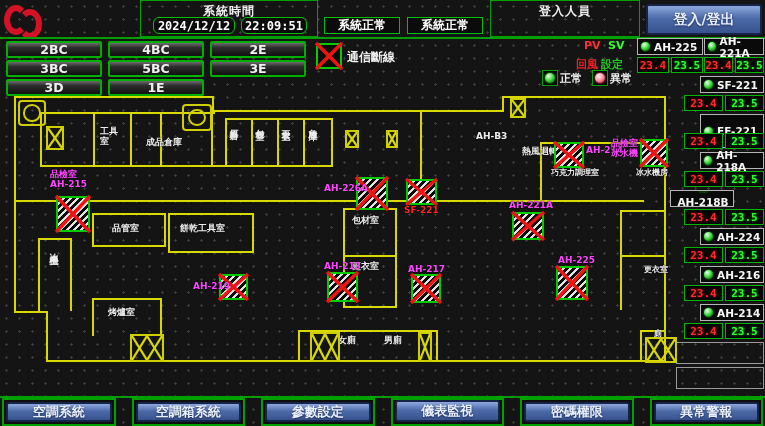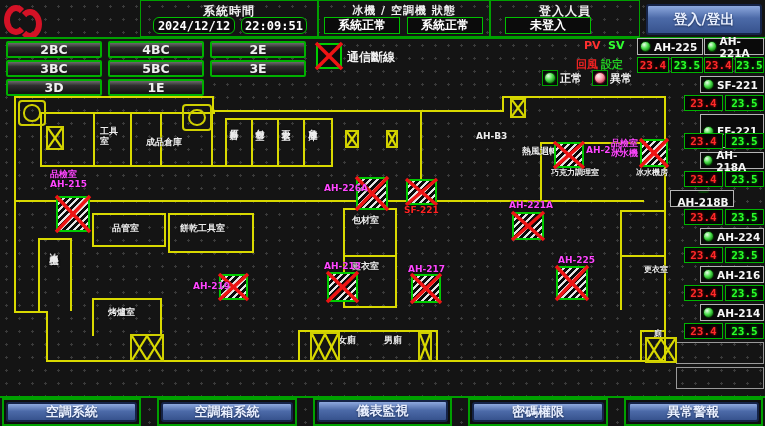--- a/index.html
+++ b/index.html
@@ -83,30 +83,26 @@
         <div class="swoosh s2"></div>
     </div>
   </div>
 
   <div class="sec" style="left:140px;top:0;width:178px;height:37px;">
     <div class="sec-label">系統時間</div>
   </div>
   <div class="valbox mono" style="left:153px;top:17px;width:82px;height:17px;">2024/12/12</div>
   <div class="valbox mono" style="left:241px;top:17px;width:66px;height:17px;">22:09:51</div>
 
-  <div class="sec" style="left:318px;top:0;width:172px;height:37px;">
-    <div class="sec-label" style="font-size:11px;">冰機 / 空調機 狀態</div>
-  </div>
   <div class="valbox" style="left:324px;top:17px;width:76px;height:17px;">系統正常</div>
   <div class="valbox" style="left:407px;top:17px;width:76px;height:17px;">系統正常</div>
 
   <div class="sec" style="left:490px;top:0;width:150px;height:37px;">
     <div class="sec-label">登入人員</div>
   </div>
-  <div class="valbox" style="left:505px;top:17px;width:86px;height:17px;">未登入</div>
 
   <div class="blue-btn abs" style="left:646px;top:4px;width:112px;height:27px;font-size:14px;">登入/登出</div>
 
   <div class="hline" style="left:0;top:37px;width:765px;"></div>
 
   <div id="floor-buttons">
       <div class="floor-btn" style="left: 6px; top: 41px; width: 96px; height: 17px;">2BC</div>
       <div class="floor-btn" style="left: 108px; top: 41px; width: 96px; height: 17px;">4BC</div>
       <div class="floor-btn" style="left: 210px; top: 41px; width: 96px; height: 17px;">2E</div>
       <div class="floor-btn" style="left: 6px; top: 60px; width: 96px; height: 17px;">3BC</div>
@@ -432,20 +428,23 @@
     </div>
 
   <div class="hline" style="left:0;top:396px;width:765px;"></div>
   <div id="bottom-nav">
       <div class="nav-frame" style="position: relative;">
         <div class="blue-btn nav-btn" style="position: relative;">空調系統</div>
       </div>
       <div class="nav-frame" style="position: relative;">
         <div class="blue-btn nav-btn" style="position: relative;">空調箱系統</div>
       </div>
+      <div class="nav-frame" style="position: relative;">
+        <div class="blue-btn nav-btn" style="position: relative;">參數設定</div>
+      </div>
       <div class="nav-frame" style="position: relative; align-items: flex-end;">
         <div class="blue-btn nav-btn" style="position: relative;">儀表監視</div>
       </div>
       <div class="nav-frame" style="position: relative;">
         <div class="blue-btn nav-btn" style="position: relative; font-family: Liberation Mono, monospace;">密碼權限</div>
       </div>
       <div class="nav-frame" style="position: relative;">
         <div class="blue-btn nav-btn" style="position: relative;">異常警報</div>
       </div>
     </div>

